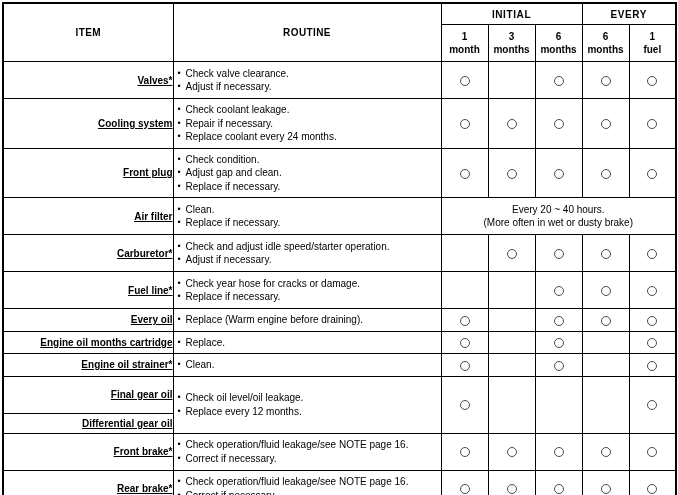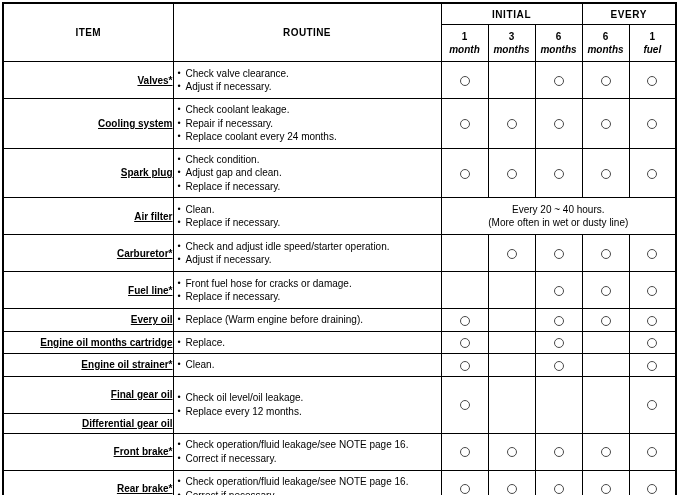--- a/index.html
+++ b/index.html
@@ -61,21 +61,21 @@
     height: 20px;
   }
   th.hdr-period {
     font-weight: bold;
     font-size: 10px;
     text-align: center;
     height: 36px;
     line-height: 13px;
   }
   th.hdr-period .num  { display: block; }
-  th.hdr-period .unit { display: block; font-style: italic; }
+  th.hdr-period .unit { display: block; }
 
   
   td.item {
     font-weight: bold;
     font-size: 10.5px;
     padding: 3px 0 3px 7px;
     vertical-align: middle;
     text-align: right;
     text-decoration: underline;
   }
@@ -202,21 +202,21 @@
               <li>Replace coolant every 24 months.</li>
             </ul>
           </td>
           <td class="mark"><span class="ring"></span></td>
           <td class="mark"><span class="ring"></span></td>
           <td class="mark"><span class="ring"></span></td>
           <td class="mark"><span class="ring"></span></td>
           <td class="mark"><span class="ring"></span></td>
         </tr>
         <tr class="h3">
-          <td class="item">Spark plug</td>
+          <td class="item">Front plug</td>
           <td class="routine">
             <ul>
               <li>Check condition.</li>
               <li>Adjust gap and clean.</li>
               <li>Replace if necessary.</li>
             </ul>
           </td>
           <td class="mark"><span class="ring"></span></td>
           <td class="mark"><span class="ring"></span></td>
           <td class="mark"><span class="ring"></span></td>
@@ -226,42 +226,42 @@
         <tr class="h2">
           <td class="item">Air filter</td>
           <td class="routine">
             <ul>
               <li>Clean.</li>
               <li>Replace if necessary.</li>
             </ul>
           </td>
           <td class="span-note" colspan="5">
             <span class="l1">Every 20 ~ 40 hours.</span>
-            <span class="l2">(More often in wet or dusty line)</span>
+            <span class="l2">(More often in wet or dusty brake)</span>
           </td>
         </tr>
         <tr class="h2">
           <td class="item">Carburetor*</td>
           <td class="routine">
             <ul>
               <li>Check and adjust idle speed/starter operation.</li>
               <li>Adjust if necessary.</li>
             </ul>
           </td>
           <td class="mark empty"></td>
           <td class="mark"><span class="ring"></span></td>
           <td class="mark"><span class="ring"></span></td>
           <td class="mark"><span class="ring"></span></td>
           <td class="mark"><span class="ring"></span></td>
         </tr>
         <tr class="h2">
           <td class="item">Fuel line*</td>
           <td class="routine">
             <ul>
-              <li>Front fuel hose for cracks or damage.</li>
+              <li>Check year hose for cracks or damage.</li>
               <li>Replace if necessary.</li>
             </ul>
           </td>
           <td class="mark empty"></td>
           <td class="mark empty"></td>
           <td class="mark"><span class="ring"></span></td>
           <td class="mark"><span class="ring"></span></td>
           <td class="mark"><span class="ring"></span></td>
         </tr>
         <tr class="h1">

